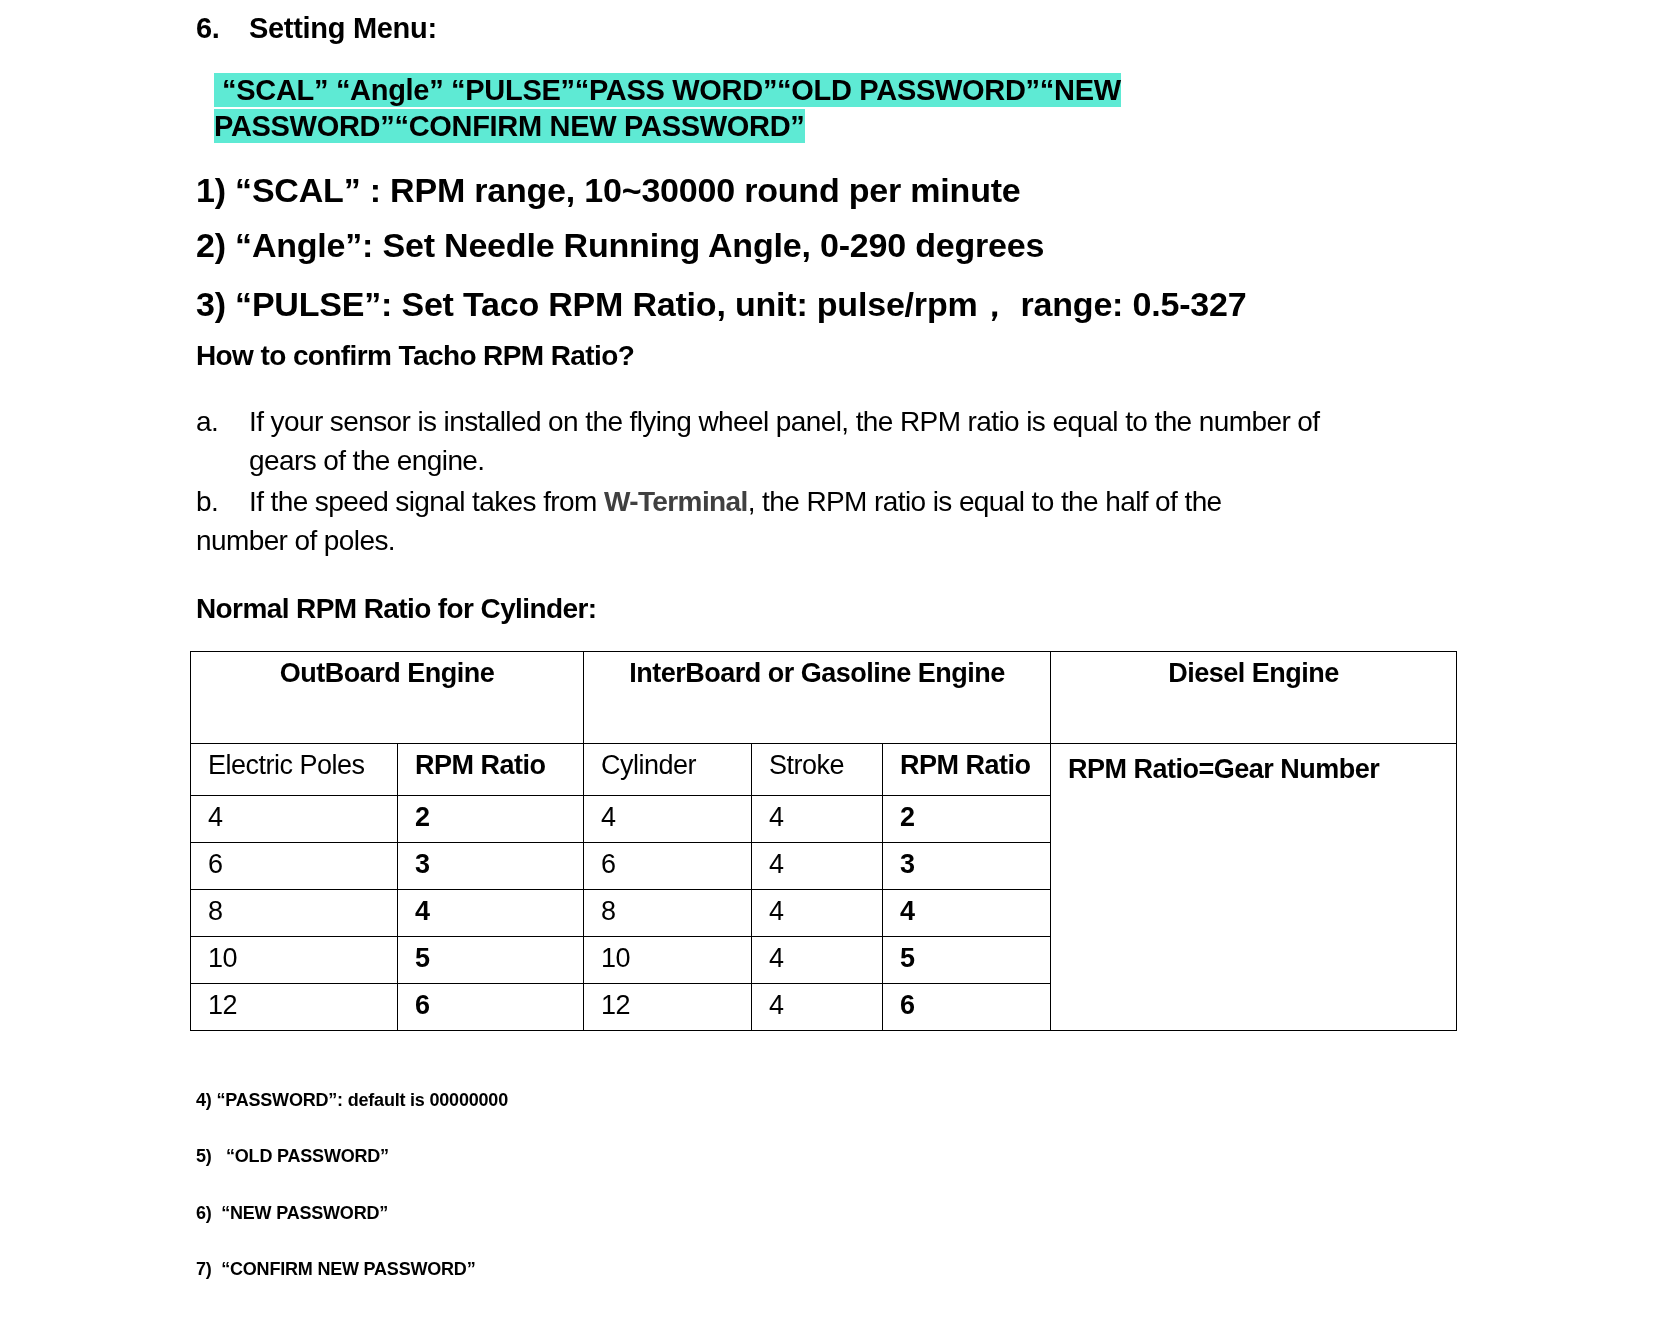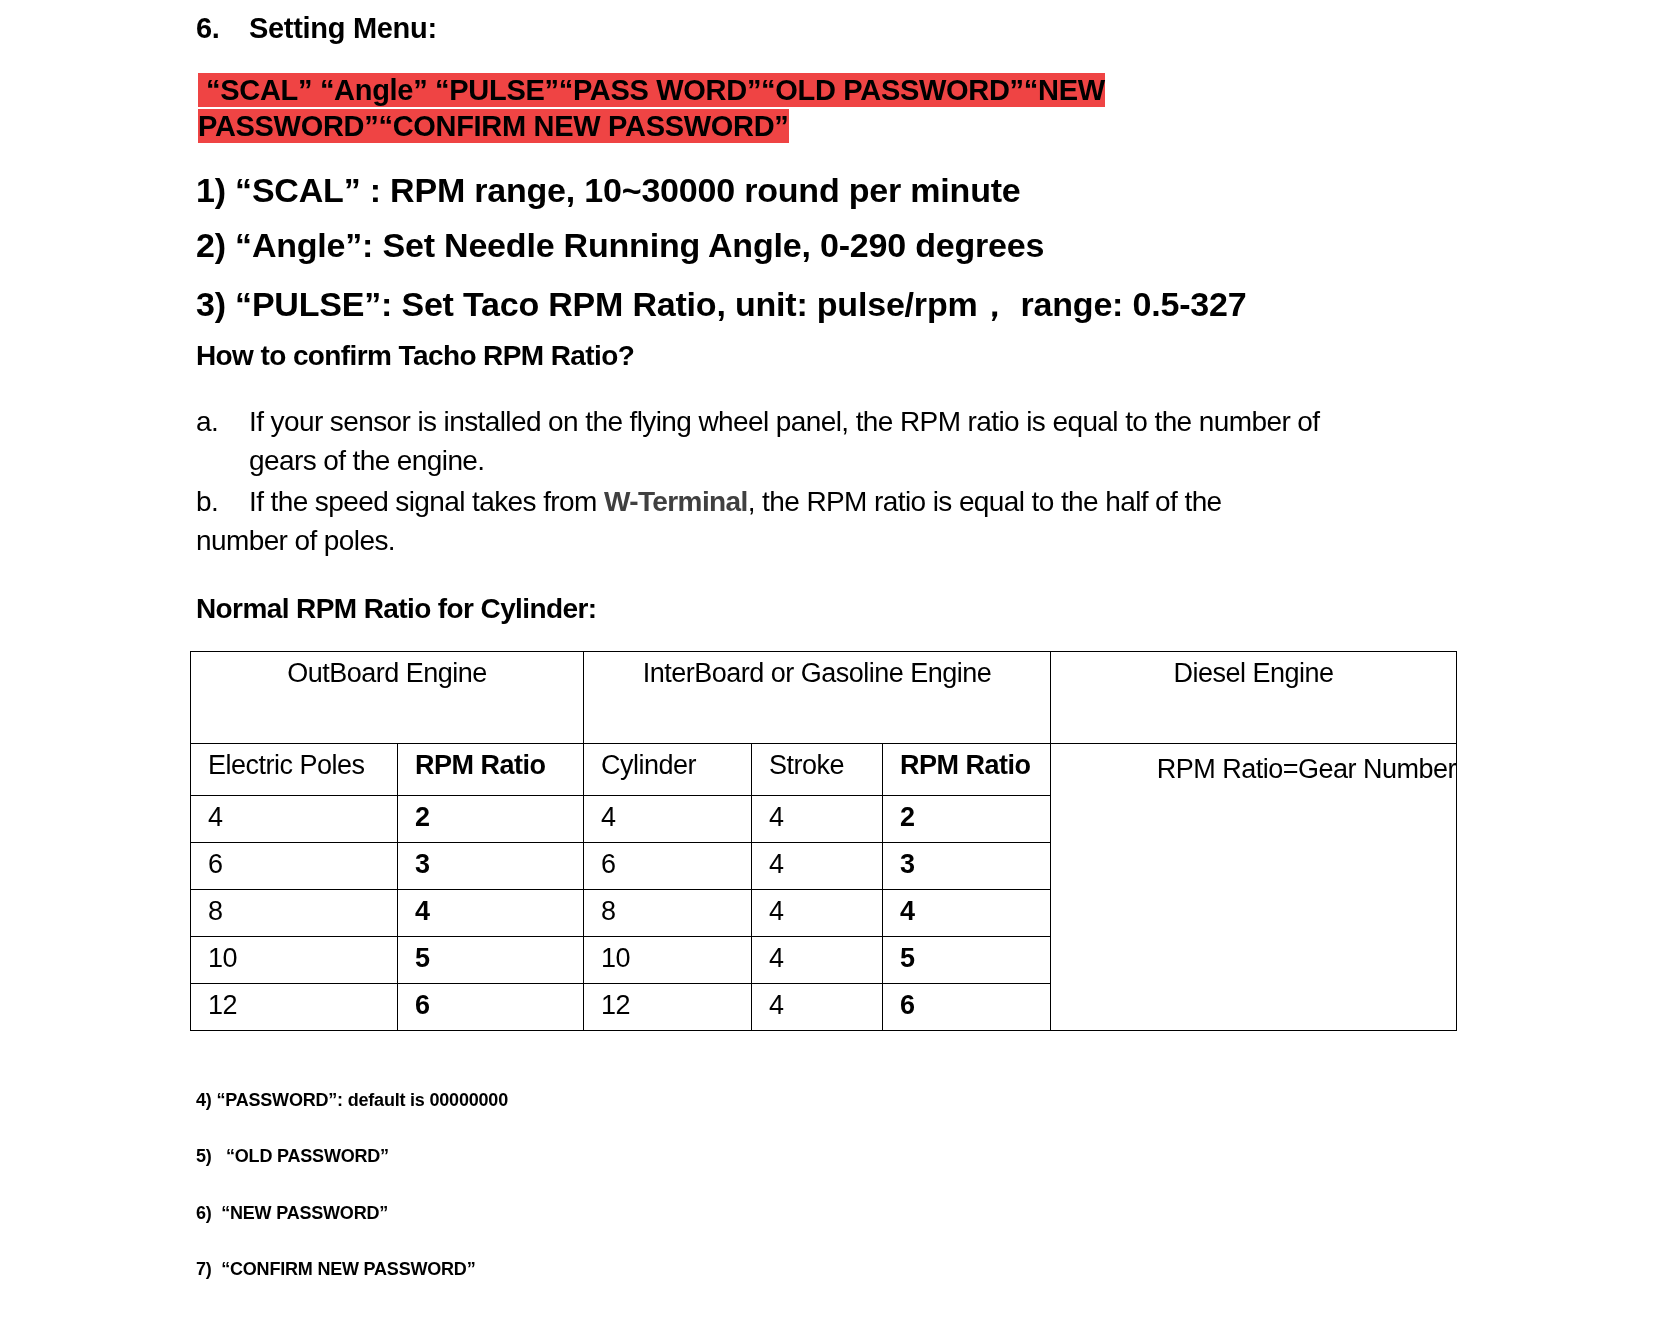--- a/index.html
+++ b/index.html
@@ -4,21 +4,21 @@
   <style>
     html, body { margin: 0; padding: 0; background: #ffffff; }
     body { width: 1660px; height: 1326px; position: relative; overflow: hidden; color: #000; }
     .arial { font-family: "Liberation Sans", sans-serif; font-weight: bold; }
     .calibri { font-family: "Liberation Sans", sans-serif; }
     .abs { position: absolute; white-space: nowrap; margin-left: 6px; }
 
     #title { left: 190px; top: 12px; font-size: 29px; letter-spacing: -0.3px; }
     #title .num { display: inline-block; width: 53px; }
 
-    .hl-line { position: absolute; left: 192px; height: 34px; background: #ef4444; font-size: 29px; line-height: 34px; letter-spacing: -0.3px; }
+    .hl-line { position: absolute; left: 208px; height: 34px; background: #5eead4; font-size: 29px; line-height: 34px; letter-spacing: -0.3px; }
     #hl1 { top: 73px; padding-left: 8px; }
     #hl2 { top: 109px; }
 
     .item { left: 190px; font-size: 34px; letter-spacing: -0.2px; }
     #item1 { top: 171px; }
     #item2 { top: 226px; }
     #item3 { top: 282px; }
 
     .heading2 { left: 190px; font-size: 28px; font-weight: bold; letter-spacing: -0.6px; }
     #howto { top: 340px; }
@@ -29,25 +29,25 @@
     #pa-l1 { left: 243px; top: 406px; }
     #pa-l2 { left: 243px; top: 445px; }
     #pb-label { left: 190px; top: 486px; }
     #pb-l1 { left: 243px; top: 486px; }
     #pb-l2 { left: 190px; top: 525px; }
     .red { color: #404040; font-weight: bold; }
 
     
     #rpm-table { position: absolute; left: 190px; top: 651px; border-collapse: collapse; font-family: "Liberation Sans", sans-serif; font-size: 27px; letter-spacing: -0.5px; }
     #rpm-table td { border: 1.5px solid #000; padding: 0 0 0 17px; vertical-align: top; box-sizing: border-box; }
-    #rpm-table .grp { font-weight: normal; text-align: center; padding: 6px 0 0 0; height: 92px; }
+    #rpm-table .grp { font-weight: bold; text-align: center; padding: 6px 0 0 0; height: 92px; }
     #rpm-table .sub { height: 52px; padding-top: 6px; }
     #rpm-table .row td { height: 47px; padding-top: 6px; }
     #rpm-table .b { font-weight: bold; }
-    #rpm-table .diesel-note { font-weight: normal; white-space: normal; line-height: 38px; padding-top: 6px; text-align: right; }
+    #rpm-table .diesel-note { font-weight: bold; white-space: normal; line-height: 38px; padding-top: 6px; }
 
     .pw { left: 190px; font-size: 18px; letter-spacing: -0.2px; }
     #pw4 { top: 1090px; }
     #pw5 { top: 1146px; }
     #pw6 { top: 1203px; }
     #pw7 { top: 1259px; }
   </style>
 </head>
 <body>
 

